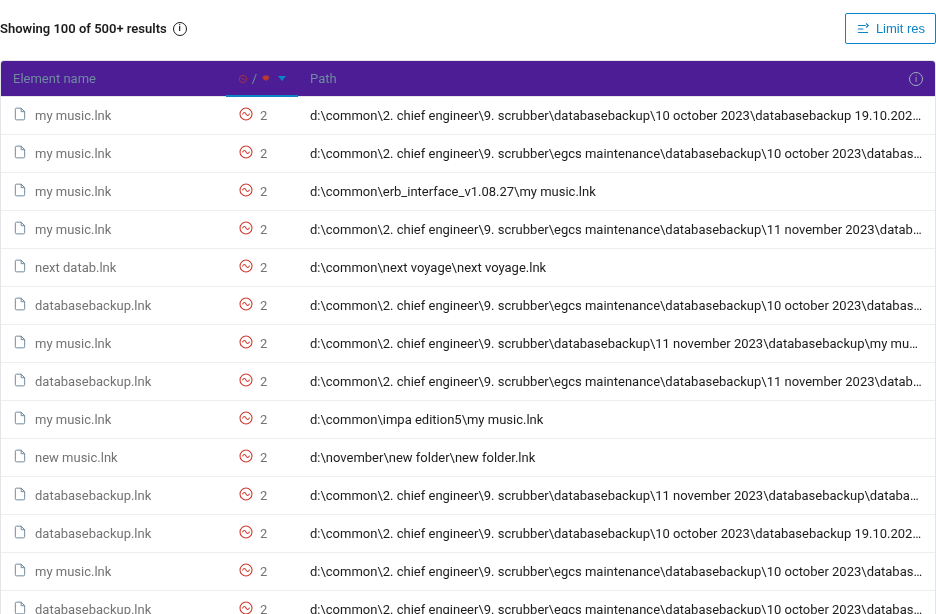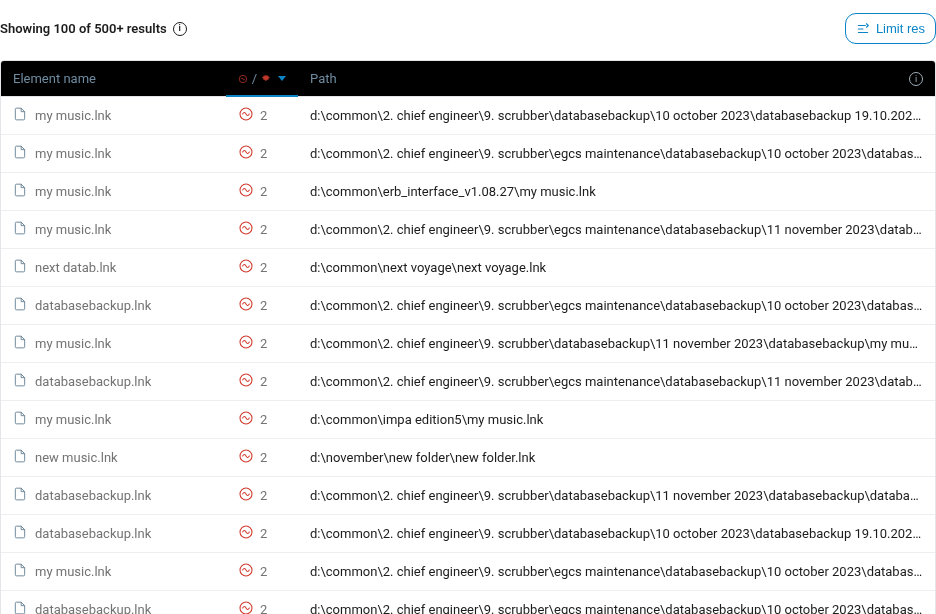--- a/index.html
+++ b/index.html
@@ -33,40 +33,40 @@
       align-items: center; justify-content: center;
       font-size: 9px;
       line-height: 1;
     }
     .limit-btn {
       border: 1px solid #0a84c6;
       color: #0a84c6;
       background: #fff;
       padding: 7px 10px;
       font-size: 13px;
-      border-radius: 11px;
+      border-radius: 2px;
       display: flex;
       align-items: center;
       gap: 6px;
       cursor: pointer;
     }
     .limit-btn svg { width: 14px; height: 14px; }
     .table-wrap {
       border: 1px solid #e3e5e8;
       border-radius: 4px;
       overflow: hidden;
       margin-top: 8px;
     }
     table {
       width: 100%;
       border-collapse: collapse;
       table-layout: fixed;
     }
     thead {
-      background: #000000;
+      background: #4c1d95;
       margin-left: 28px;
     }
     th {
       text-align: left;
       font-weight: 400;
       font-size: 13px;
       color: #6f8ba0;
       padding: 10px 12px;
       border-bottom: 1px solid #e3e5e8;
       position: relative;

